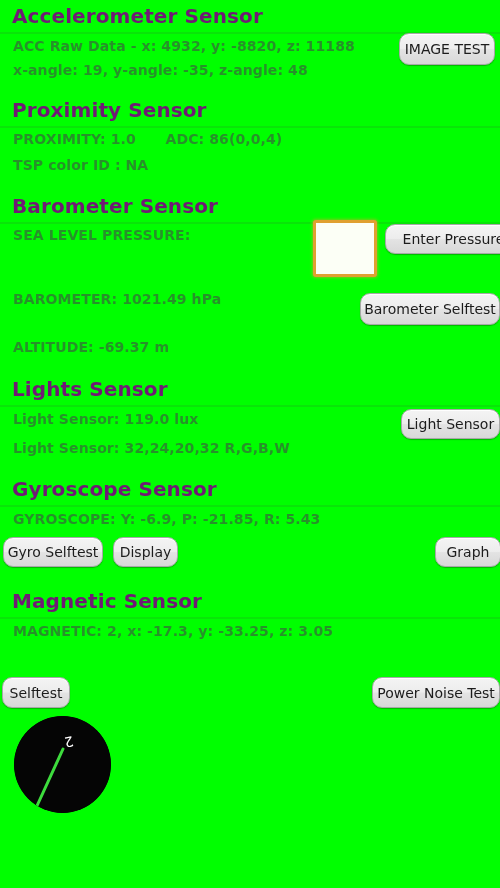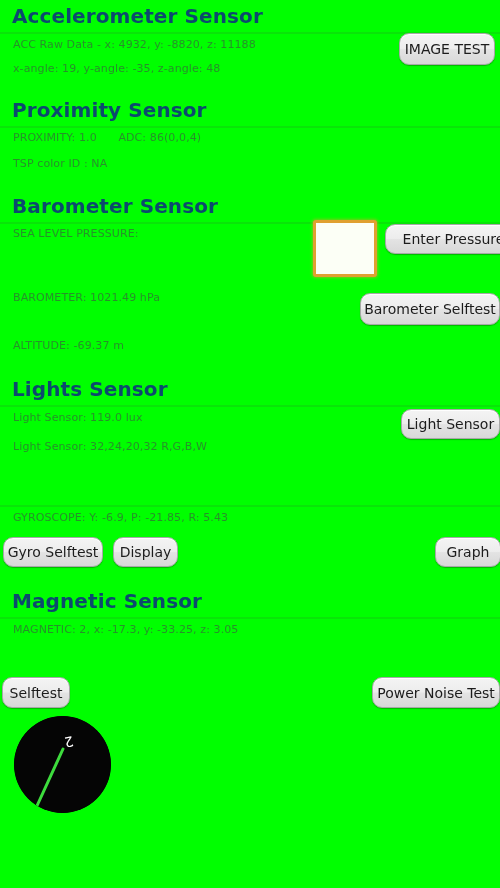--- a/index.html
+++ b/index.html
@@ -24,42 +24,43 @@
     background: #00ff00;
     overflow: hidden;
   }
 
   
   .section-header {
     position: absolute;
     left: 12px;
     font-size: 20px;
     font-weight: 600;
-    color: #0c4a6e;
+    color: #701a75;
     letter-spacing: 0.1px;
     white-space: nowrap;
   }
 
   .section-rule {
     position: absolute;
     left: 0;
     width: 500px;
     height: 2px;
     background: #0ae00a;
     opacity: 0.85;
   }
 
   
   .readout {
     position: absolute;
     left: 13px;
-    font-size: 11px;
+    font-size: 14px;
     color: #27912a;
     white-space: pre;
     letter-spacing: 0.1px;
+    font-weight: bold;
   }
 
   
   .btn {
     position: absolute;
     background: linear-gradient(to bottom, #f4f4f4 0%, #ededed 48%, #e3e3e3 52%, #d8d8d8 100%);
     border: 1px solid #a8a8a8;
     border-radius: 10px;
     color: #1c1c1c;
     font-family: "DejaVu Sans", sans-serif;
@@ -133,20 +134,21 @@
   <div class="readout" style="top:339px;">ALTITUDE: -69.37 m</div>
 
   <div class="section-header" style="top:377px;">Lights Sensor</div>
   <div class="section-rule" style="top:405px;"></div>
 
   <div class="readout" style="top:411px;">Light Sensor: 119.0 lux</div>
   <div class="readout" style="top:440px;">Light Sensor: 32,24,20,32 R,G,B,W</div>
 
   <div class="btn" style="top:409px; left:401px; width:99px; height:30px;">Light Sensor</div>
 
+  <div class="section-header" style="top:477px;">Gyroscope Sensor</div>
   <div class="section-rule" style="top:505px;"></div>
 
   <div class="readout" style="top:511px;">GYROSCOPE: Y: -6.9, P: -21.85, R: 5.43</div>
 
   <div class="btn" style="top:537px; left:3px; width:100px; height:30px;">Gyro Selftest</div>
   <div class="btn" style="top:537px; left:113px; width:65px; height:30px;">Display</div>
   <div class="btn" style="top:537px; left:435px; width:66px; height:30px;">Graph</div>
 
   <div class="section-header" style="top:589px;">Magnetic Sensor</div>
   <div class="section-rule" style="top:617px;"></div>

